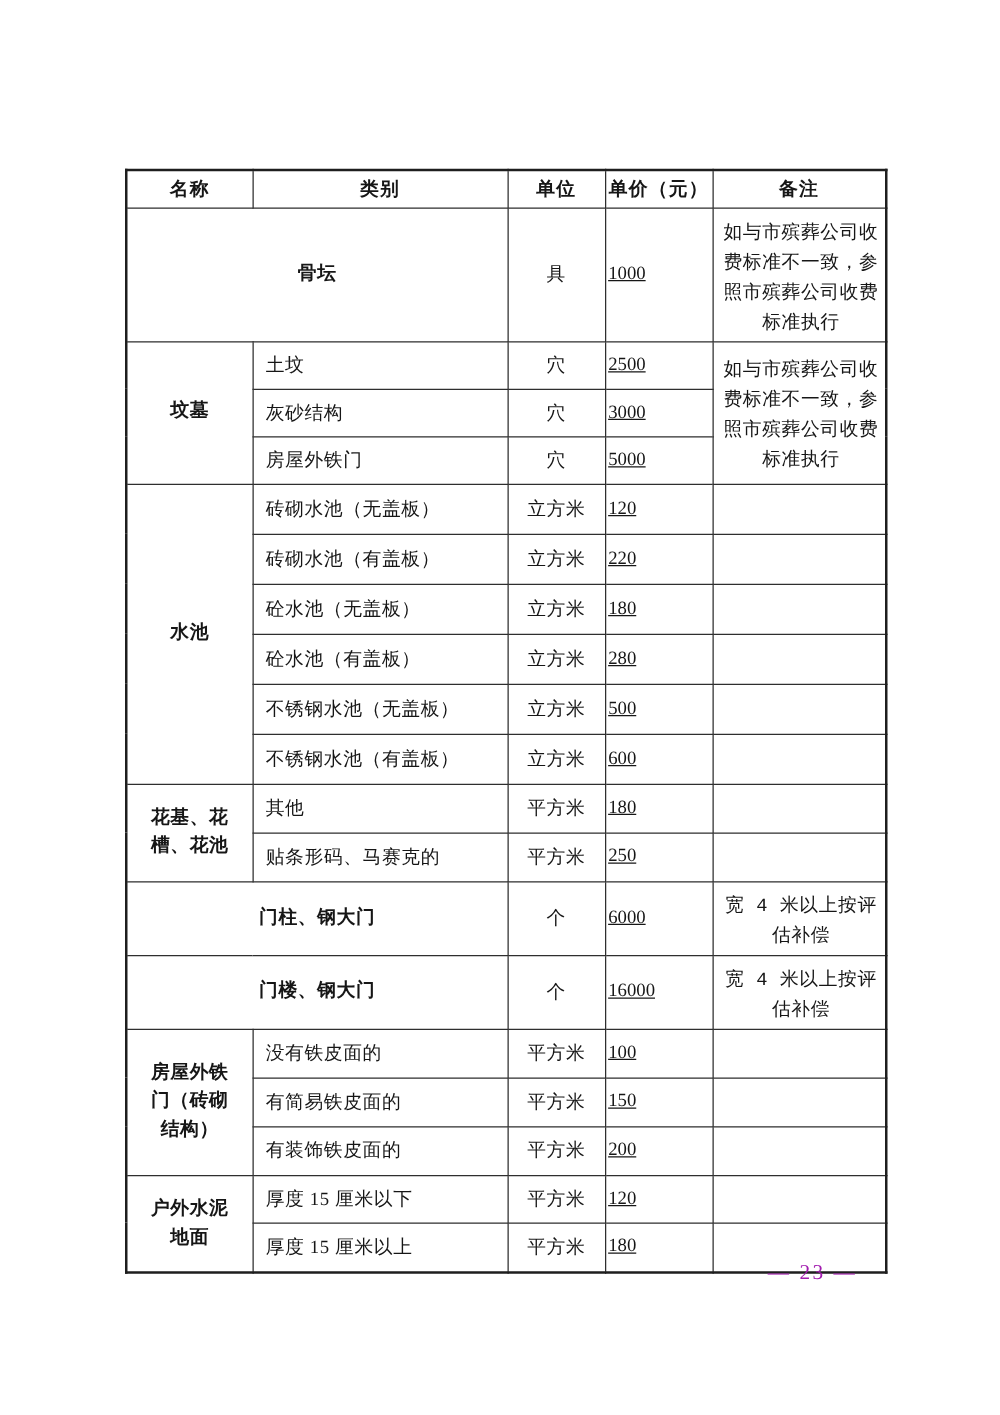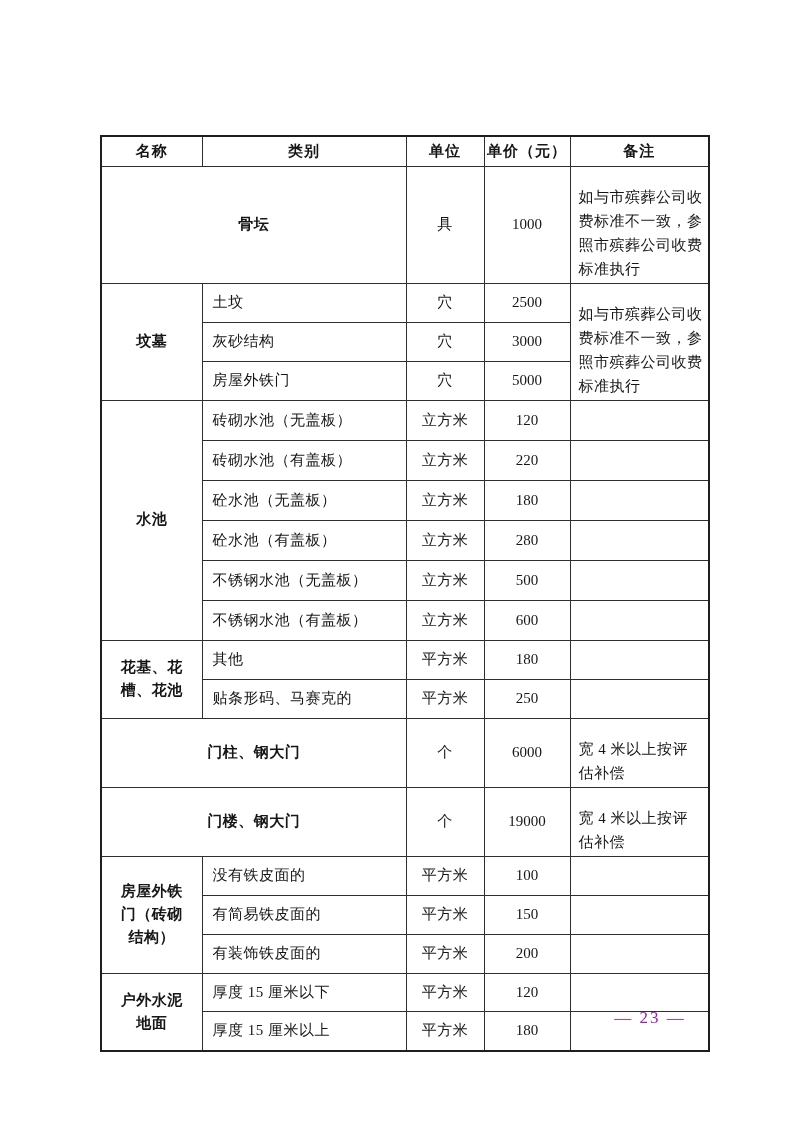--- a/index.html
+++ b/index.html
@@ -48,28 +48,29 @@
     text-align: left;
     padding: 2px 4px 2px 10px;
     letter-spacing: 0.5px;
   }
   td.unit-cell {
     text-align: center;
     padding: 2px;
     letter-spacing: 0.5px;
   }
   td.price-cell {
-    text-align: center;
     padding: 2px;
+    text-decoration: underline;
   }
   td.remark-cell {
-    text-align: left;
-    padding: 18px 5px 2px 8px;
+    text-align: center;
+    padding: 8px 5px 2px 8px;
     line-height: 24px;
     letter-spacing: 0.5px;
+    font-family: Liberation Mono, monospace;
   }
   tr.rh-header { height: 30px; margin-left: 27px; }
   tr.rh-urn    { height: 100px; }
   tr.rh-s      { height: 38px; }
   tr.rh-m      { height: 40px; }
   tr.rh-f      { height: 39px; }
   tr.rh-gate   { height: 50px; }
   .page-number {
     position: absolute;
     left: 600px;
@@ -184,21 +185,21 @@
     <tr class="rh-gate">
       <td class="name-cell" colspan="2">门柱、钢大门</td>
       <td class="unit-cell">个</td>
       <td class="price-cell">6000</td>
       <td class="remark-cell">宽 4 米以上按评估补偿</td>
     </tr>
 
     <tr class="rh-gate">
       <td class="name-cell" colspan="2">门楼、钢大门</td>
       <td class="unit-cell">个</td>
-      <td class="price-cell">19000</td>
+      <td class="price-cell">16000</td>
       <td class="remark-cell">宽 4 米以上按评估补偿</td>
     </tr>
 
     <tr class="rh-f">
       <td class="name-cell" rowspan="3">房屋外铁门（砖砌结构）</td>
       <td class="cat-cell">没有铁皮面的</td>
       <td class="unit-cell">平方米</td>
       <td class="price-cell">100</td>
       <td class="remark-cell"></td>
     </tr>

